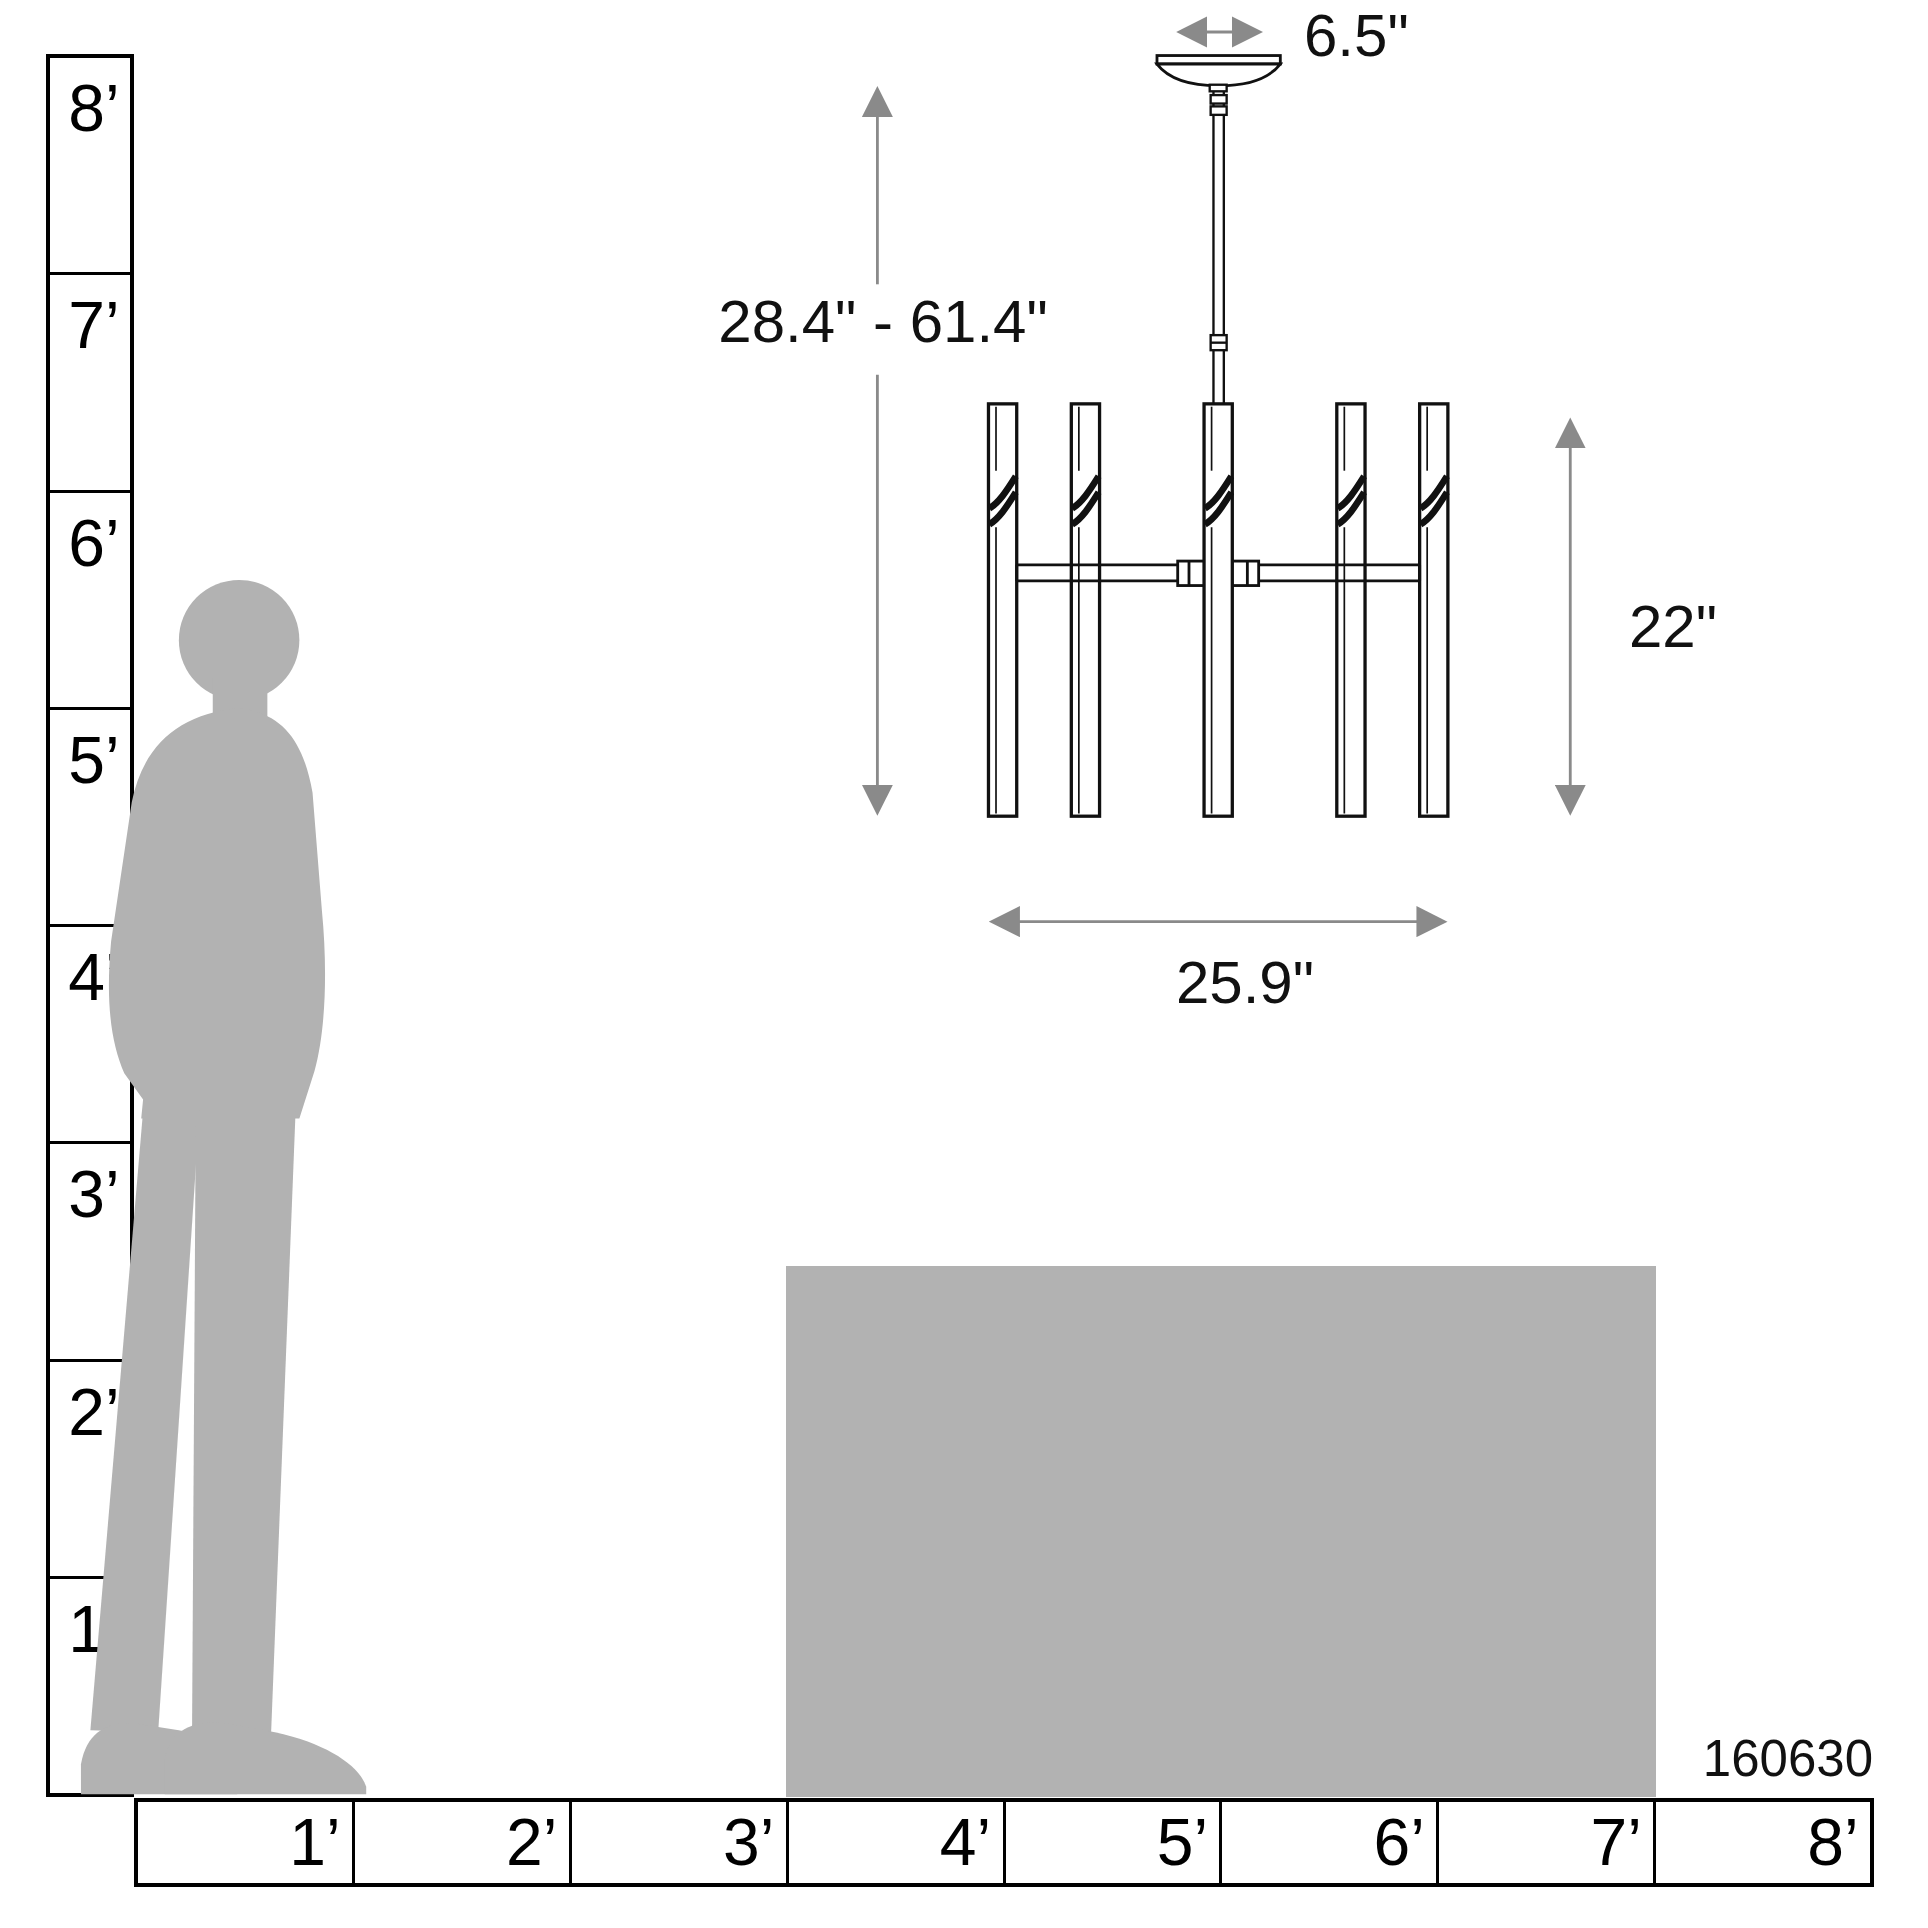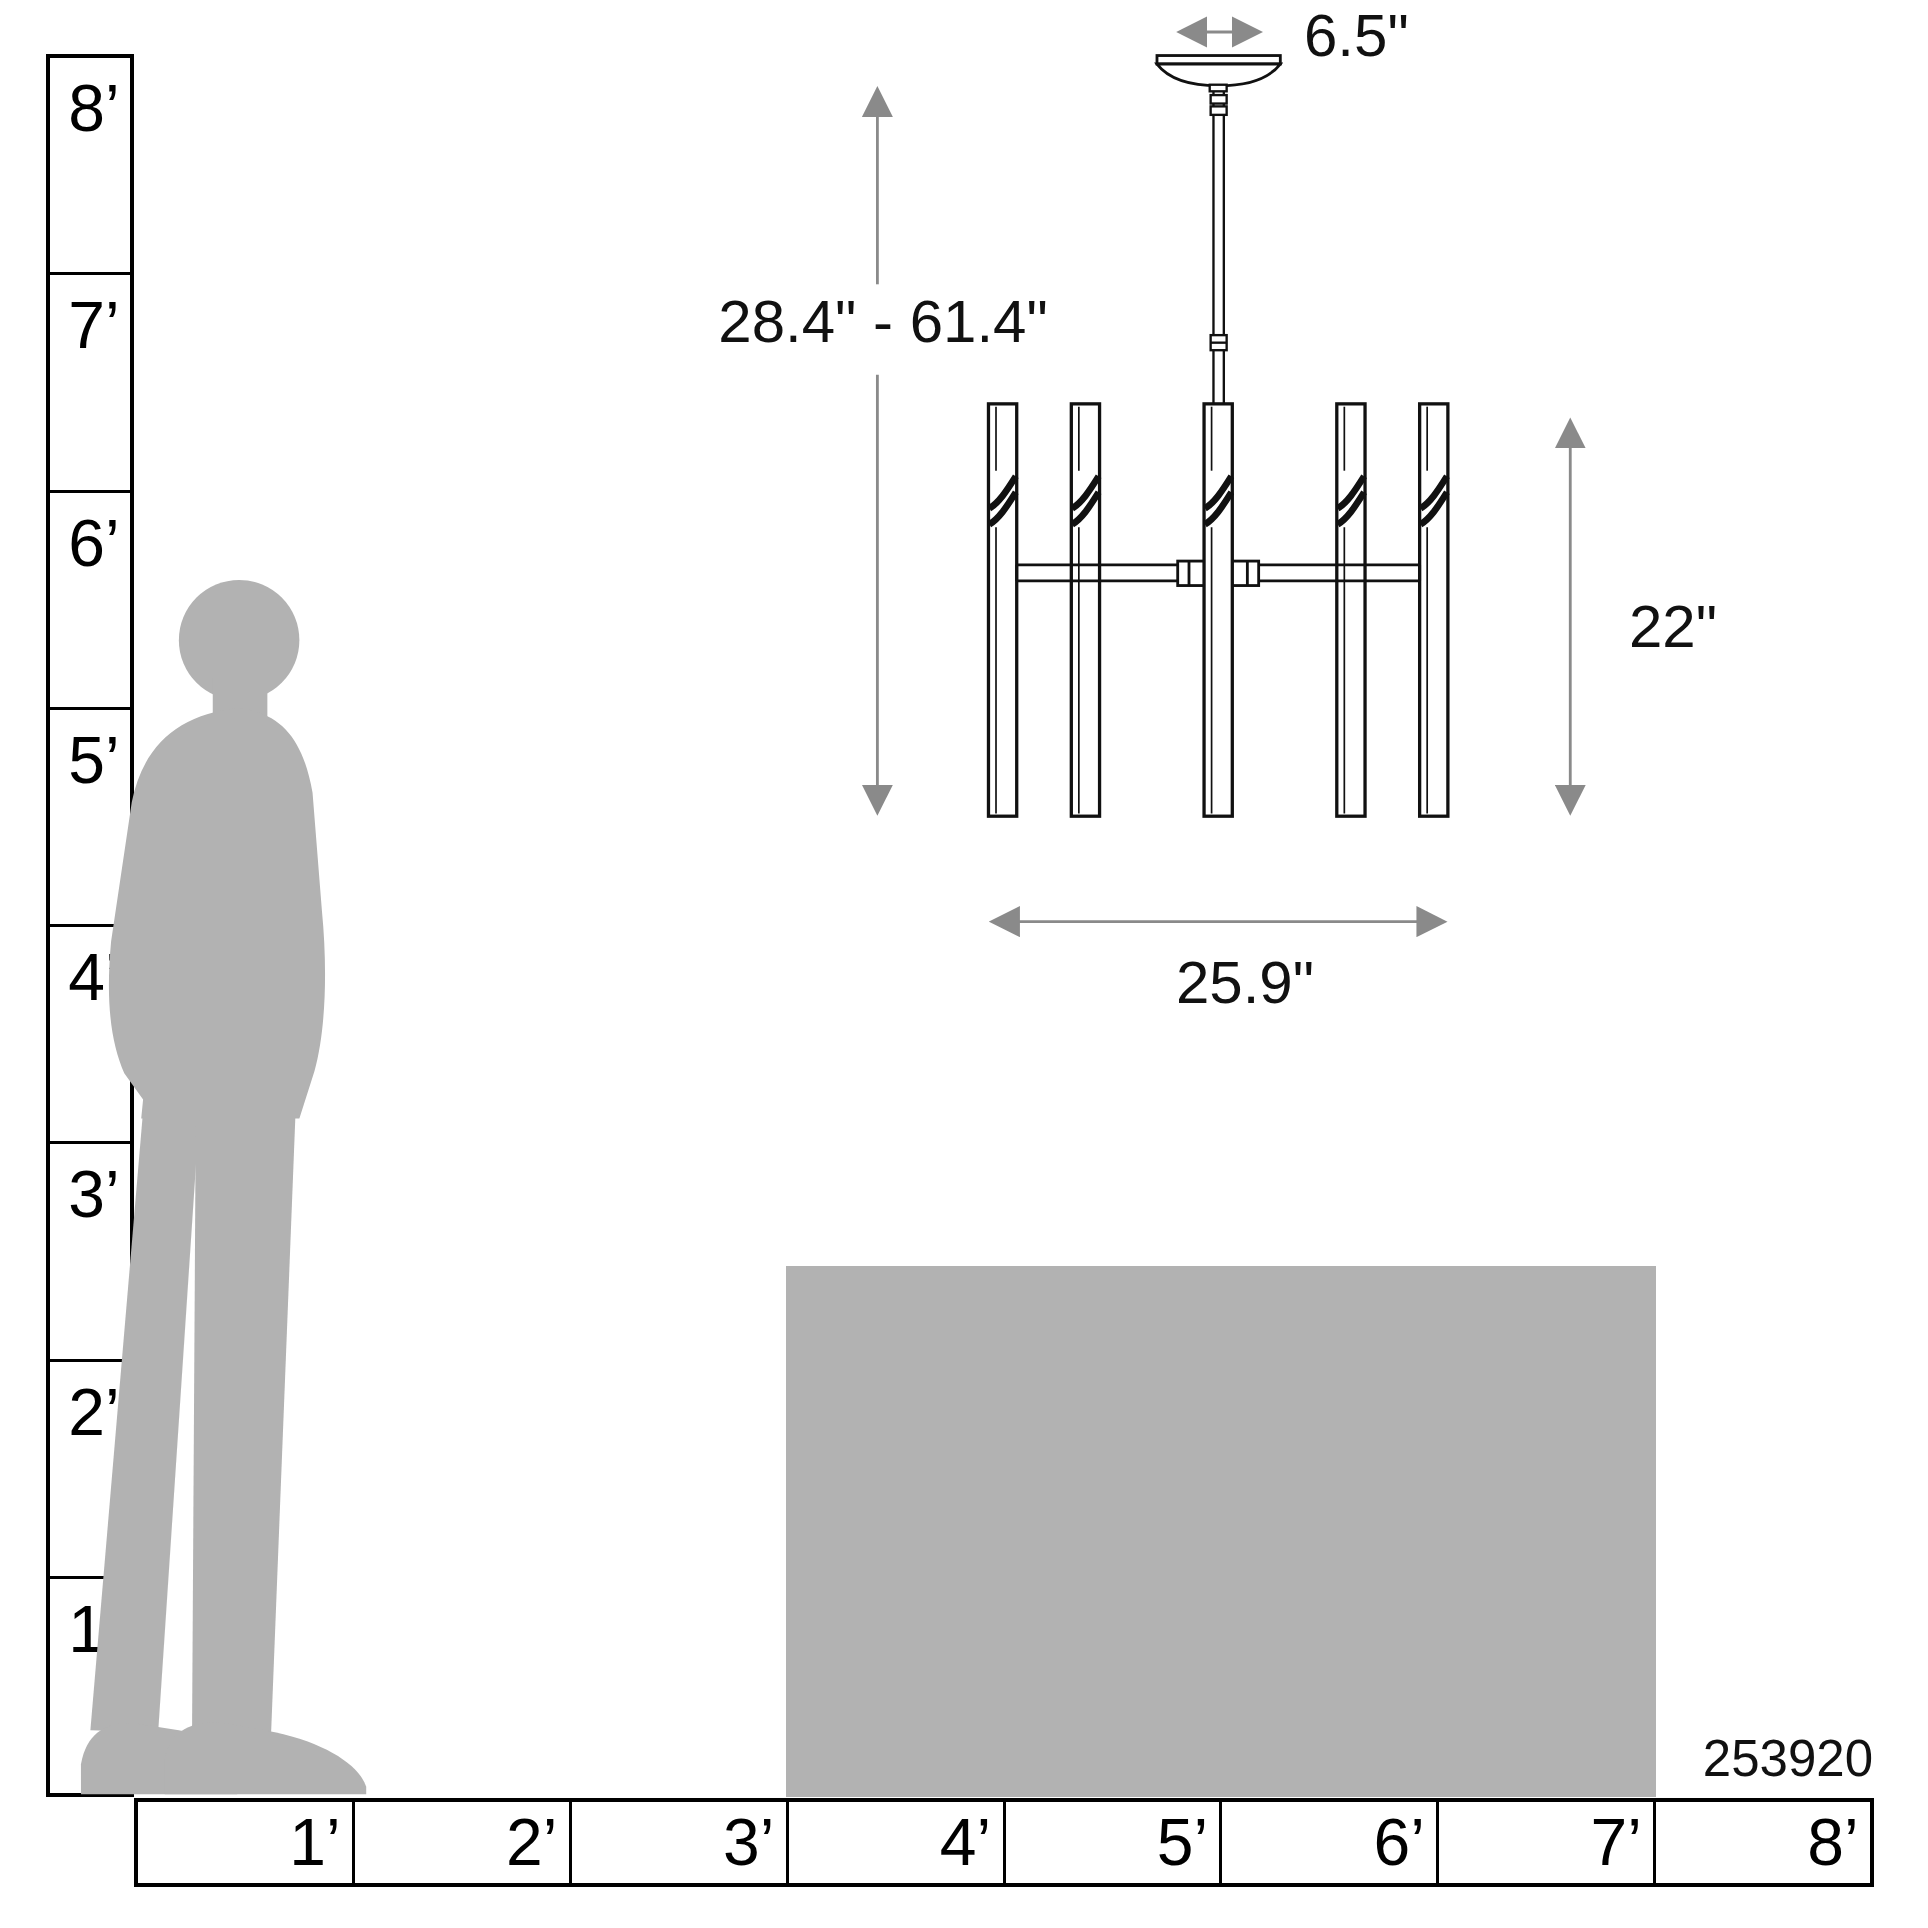--- a/index.html
+++ b/index.html
@@ -207,16 +207,16 @@
       <line x1="1668" y1="450" x2="1668" y2="860" marker-start="url(#ah)" marker-end="url(#ah)"></line>
       <line x1="1057" y1="979" x2="1531" y2="979" marker-start="url(#ah)" marker-end="url(#ah)"></line>
     </g>
   </svg>
 
   <div class="dim dim-canopy">6.5"</div>
   <div class="dim dim-hang">28.4" - 61.4"</div>
   <div class="dim dim-height">22"</div>
   <div class="dim dim-width">25.9"</div>
 
-  <div class="product-number">253920</div>
+  <div class="product-number">160630</div>
 
 </div>
 
 
 </body></html>

